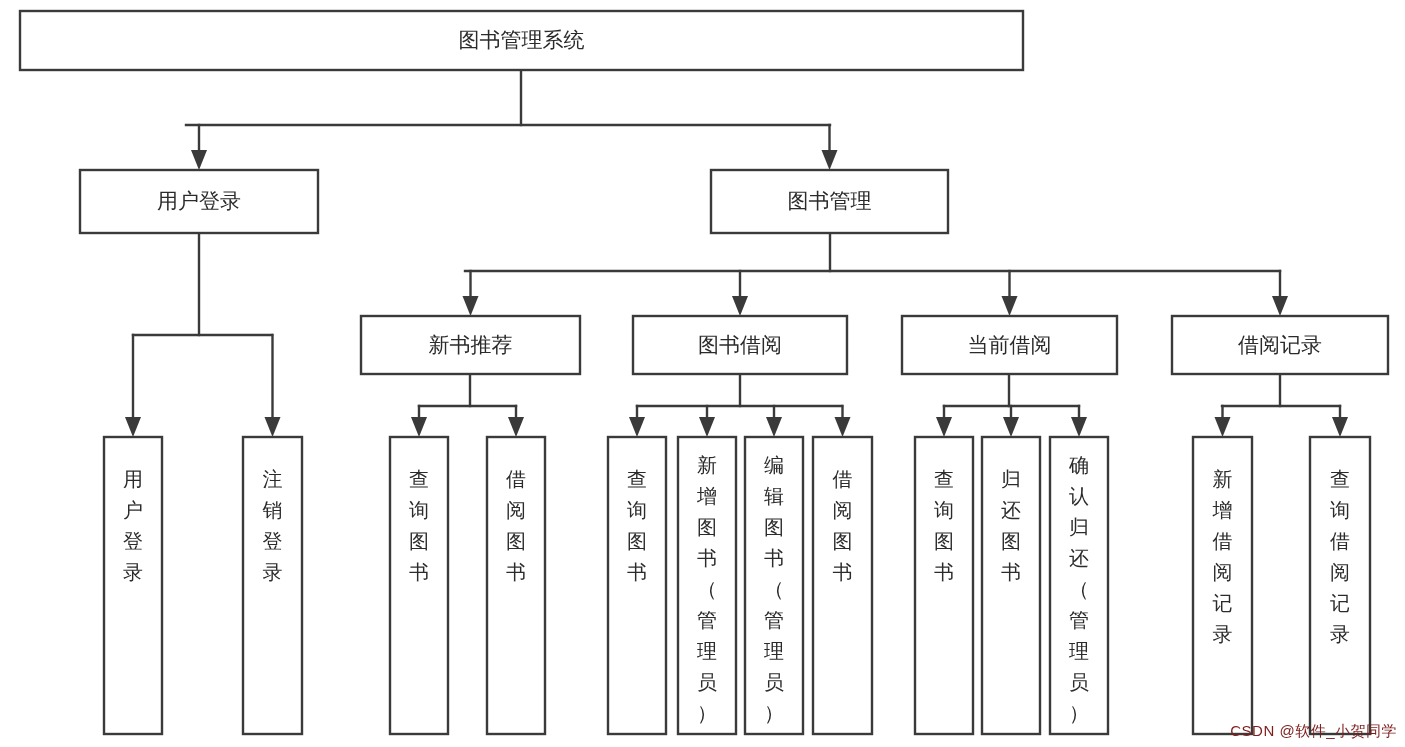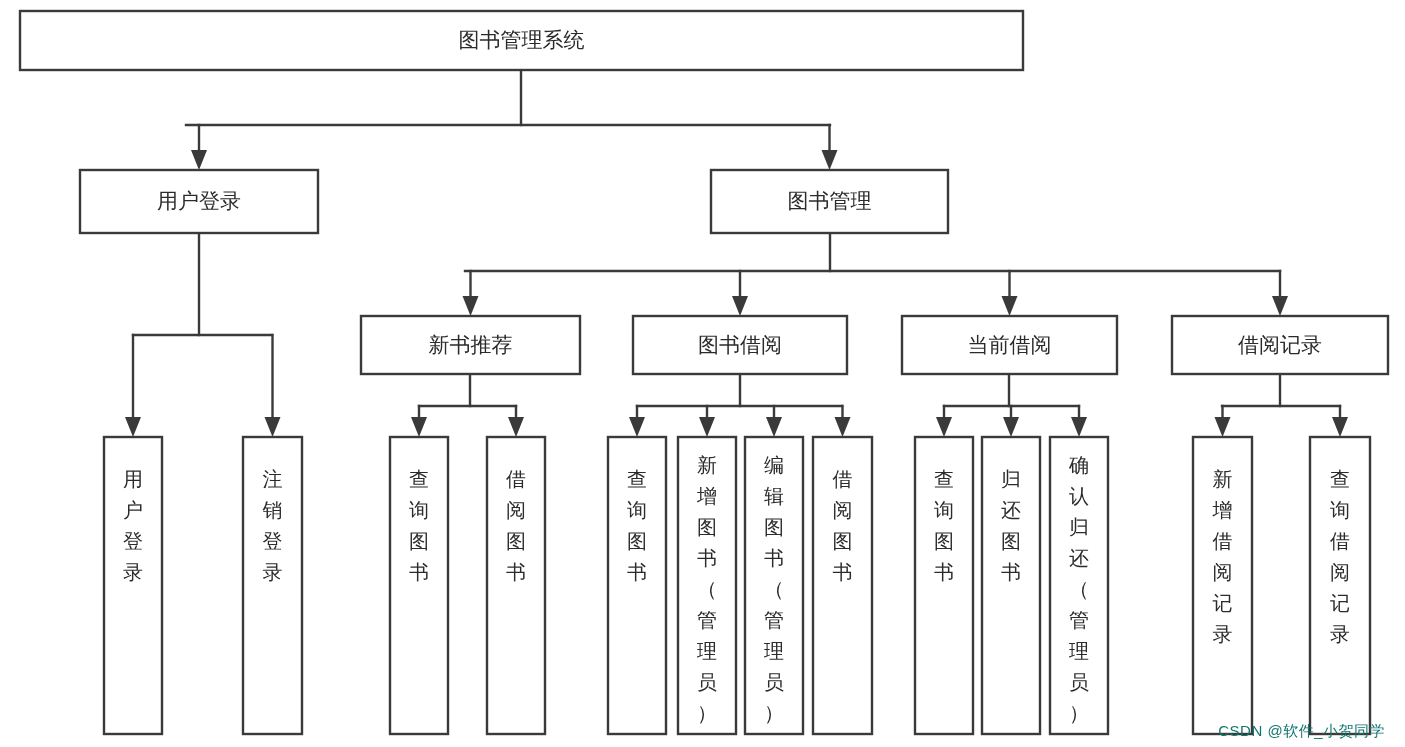--- a/index.html
+++ b/index.html
@@ -15,22 +15,22 @@
   .arrowhead{fill:#3a3a3a;stroke:none;}
   .node-label{
     fill:#2b2b2b;
     font-family:"Liberation Sans","DejaVu Sans",sans-serif;
     font-size:21px;
     text-anchor:middle;
     dominant-baseline:middle;
   }
   .node-label.vertical{font-size:20px;}
   .watermark{
-    position:absolute;right:20px;bottom:6px;
-    color:#0f766e;font-size:15px;letter-spacing:.5px;
+    position:absolute;right:8px;bottom:6px;
+    color:#7f1d1d;font-size:15px;letter-spacing:.5px;
     font-family:"Liberation Sans","DejaVu Sans",sans-serif;
     white-space:nowrap;user-select:none;
   }
 </style>
 </head>
 <body>
 
 <div id="diagram-root">
   <svg id="tree" viewBox="0 0 1405 747">
     <g id="connectors-layer">

